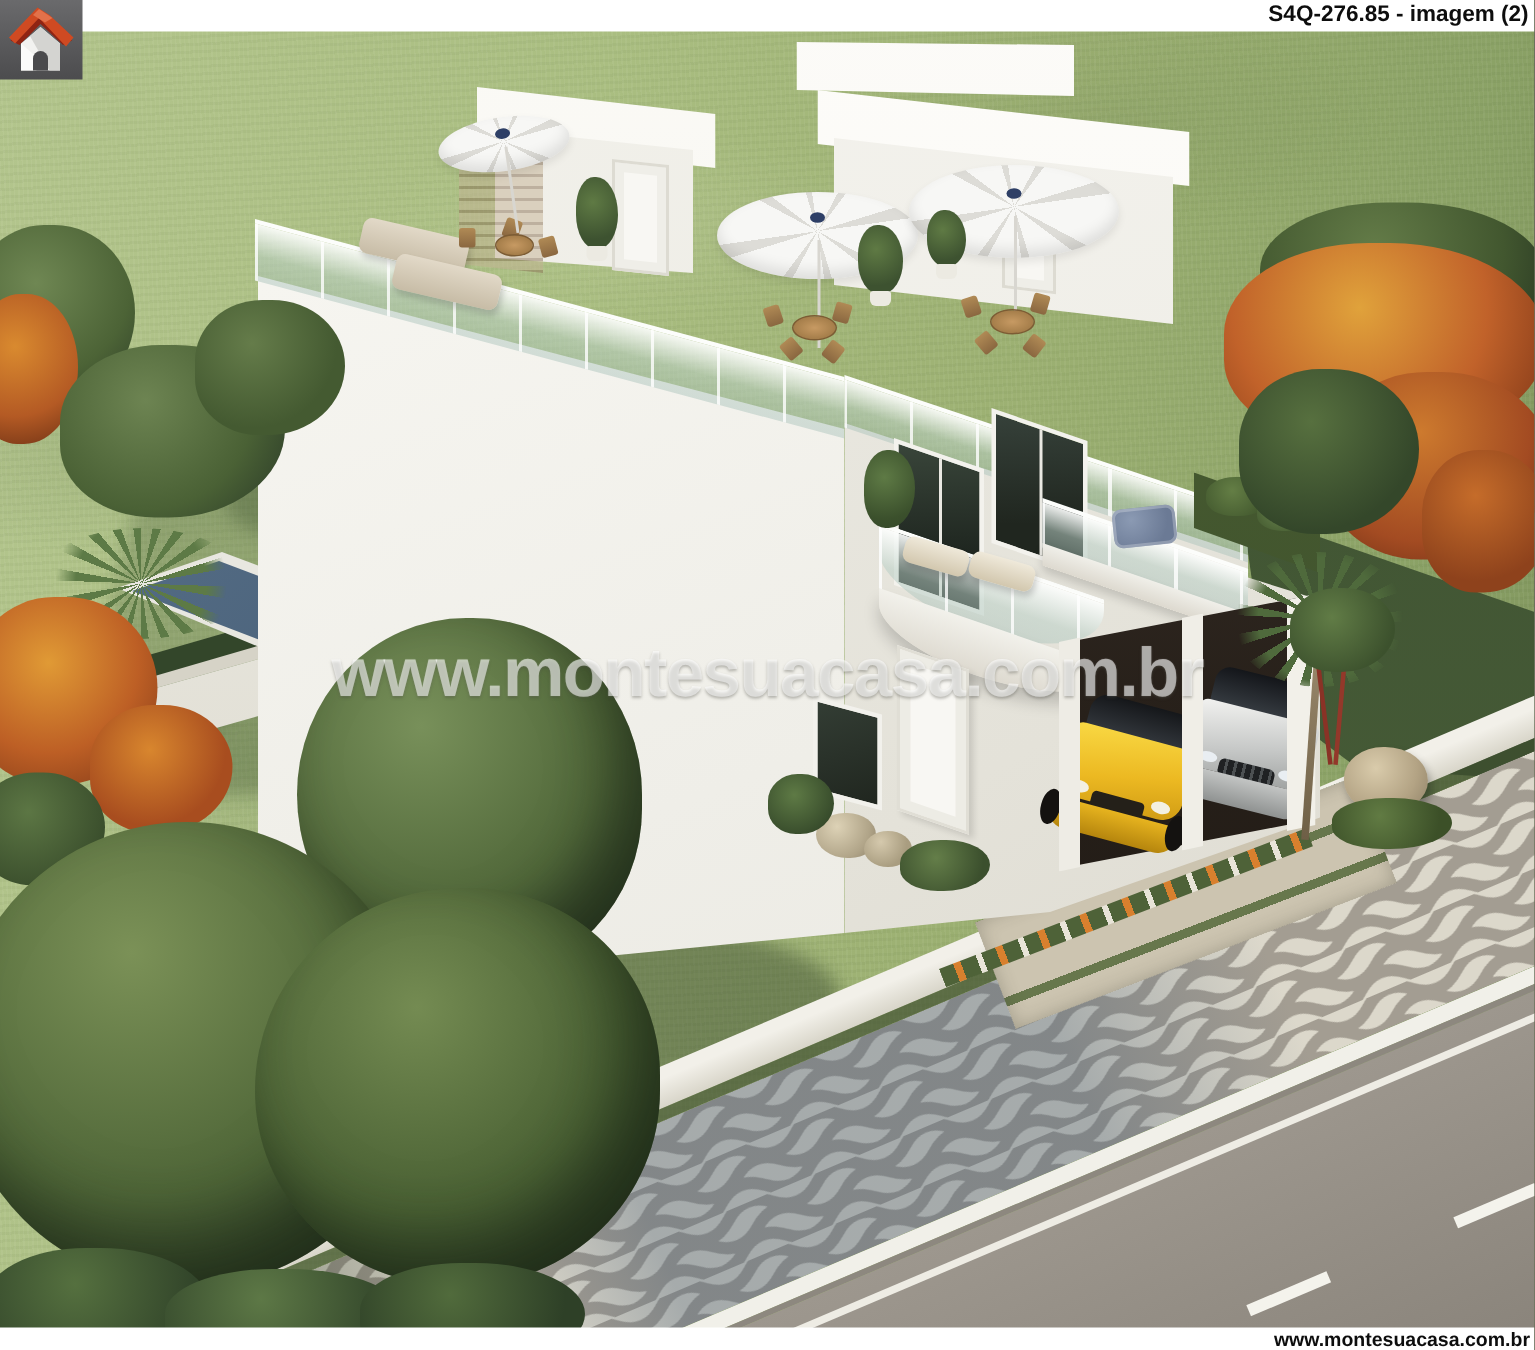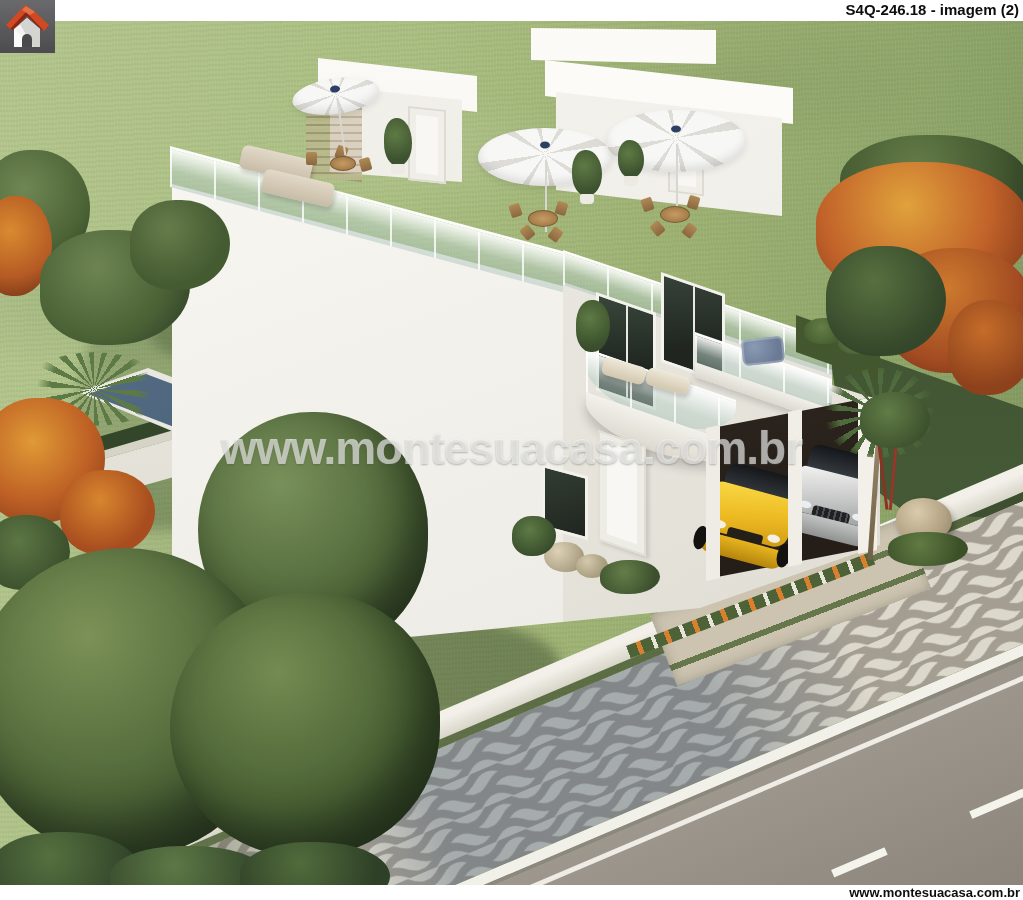--- a/index.html
+++ b/index.html
@@ -340,21 +340,21 @@
        -webkit-mask-image:radial-gradient(circle, #000 0 55%, rgba(0,0,0,0) 74%);
        mask-image:radial-gradient(circle, #000 0 55%, rgba(0,0,0,0) 74%);"></div>
   <div class="abs" style="left:880px;top:420px;width:3px;height:90px;background:#8a3226;transform:rotate(-7deg);"></div>
   <div class="abs" style="left:893px;top:414px;width:3px;height:96px;background:#93382a;transform:rotate(5deg);"></div>
   <div class="blob" style="left:860px;top:392px;width:70px;height:56px;
        background:radial-gradient(circle at 40% 35%,#617c46,#3c512d 75%);"></div>
 
   <div class="watermark" style="top:421px;font-size:46px;">www.montesuacasa.com.br</div>
 
   <div class="abs" style="left:0;top:0;width:1023px;height:21px;background:#ffffff;">
-    <div class="bar-text" style="position:absolute;right:4px;top:1px;font-size:15px;">S4Q-246.18 - imagem (2)</div>
+    <div class="bar-text" style="position:absolute;right:4px;top:1px;font-size:15px;">S4Q-276.85 - imagem (2)</div>
   </div>
   <div class="abs" style="left:0;top:0;width:55px;height:53px;
        background:linear-gradient(#6a6a6c,#4c4c4e);">
     <svg width="55" height="53" viewBox="0 0 55 53">
       <polygon points="27,7 48,27 42,30 27,16 13,30 7,27" fill="#8f2413"></polygon>
       <polygon points="25,5 33,10 49,25 44,31 26,12 10,29 6,25" fill="#cf4a22"></polygon>
       <polygon points="26,6 35,12 30,15 22,10" fill="#e2714a"></polygon>
       <polygon points="14,29 27,18 40,29 40,47 14,47" fill="#f2f2f0"></polygon>
       <polygon points="27,18 40,29 40,47 33,47 20,24" fill="#d4d4d1"></polygon>
       <polygon points="14,29 30,43 24,47 14,47" fill="#fbfbfa"></polygon>

